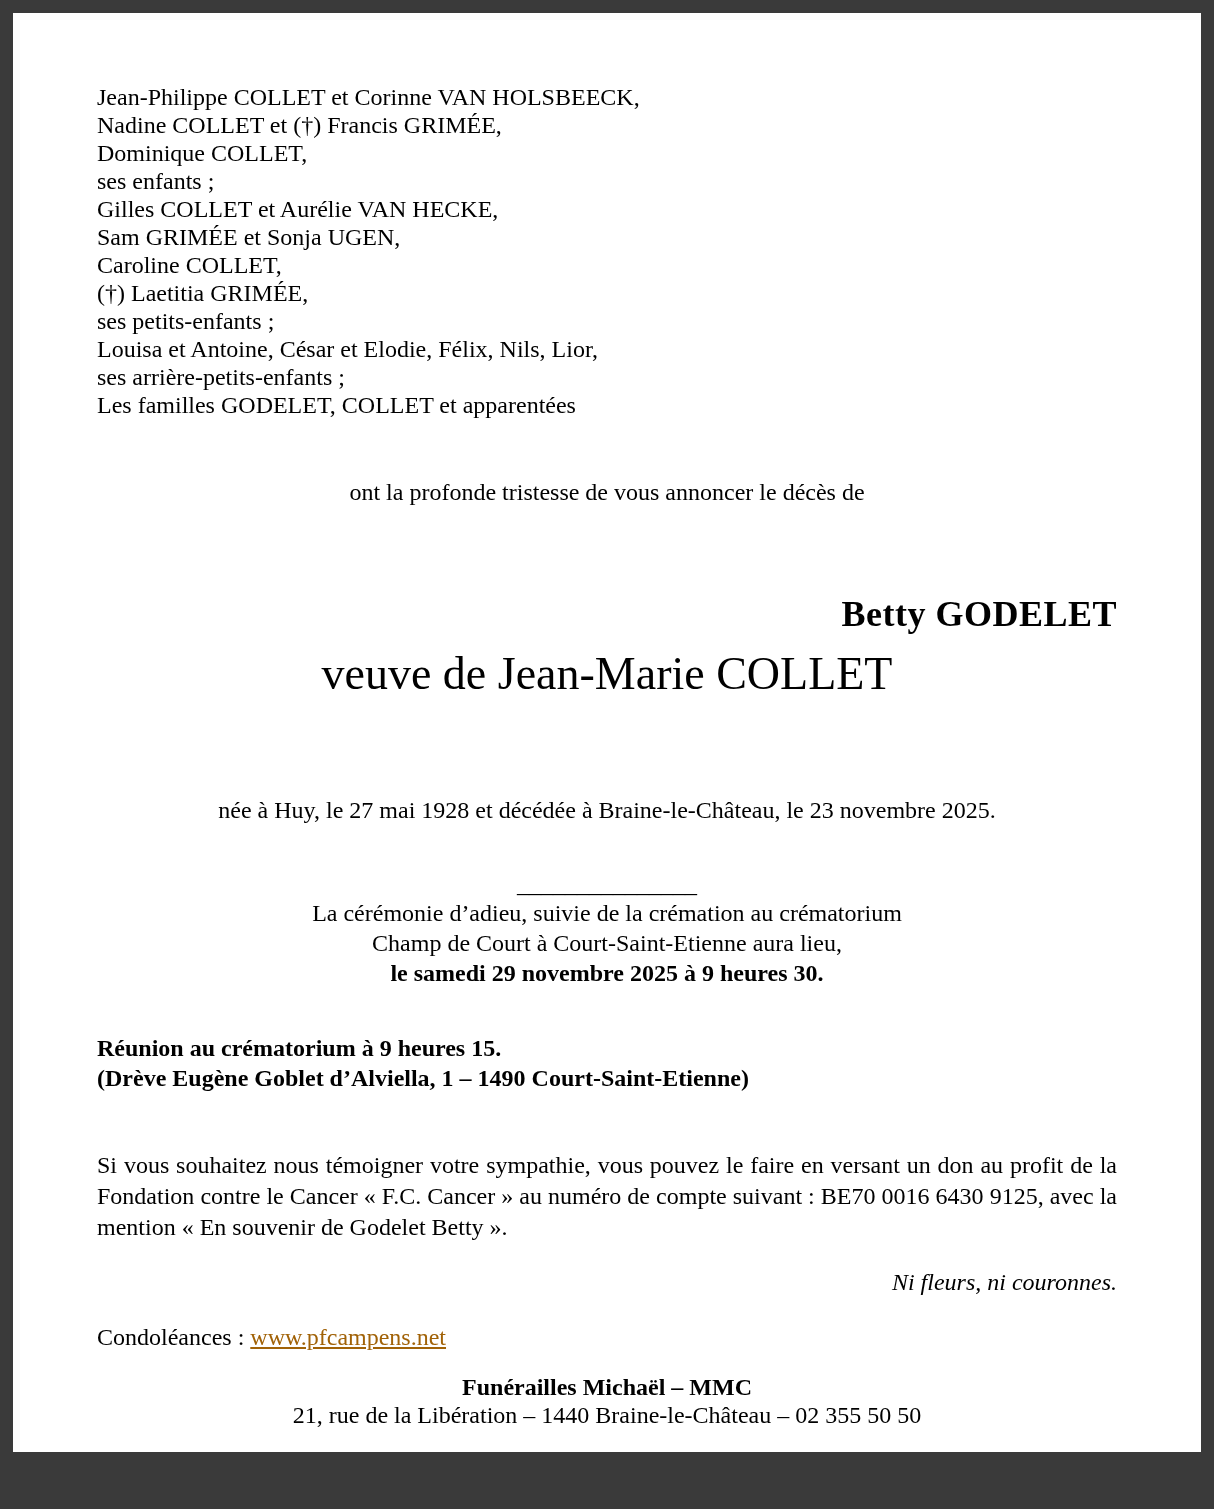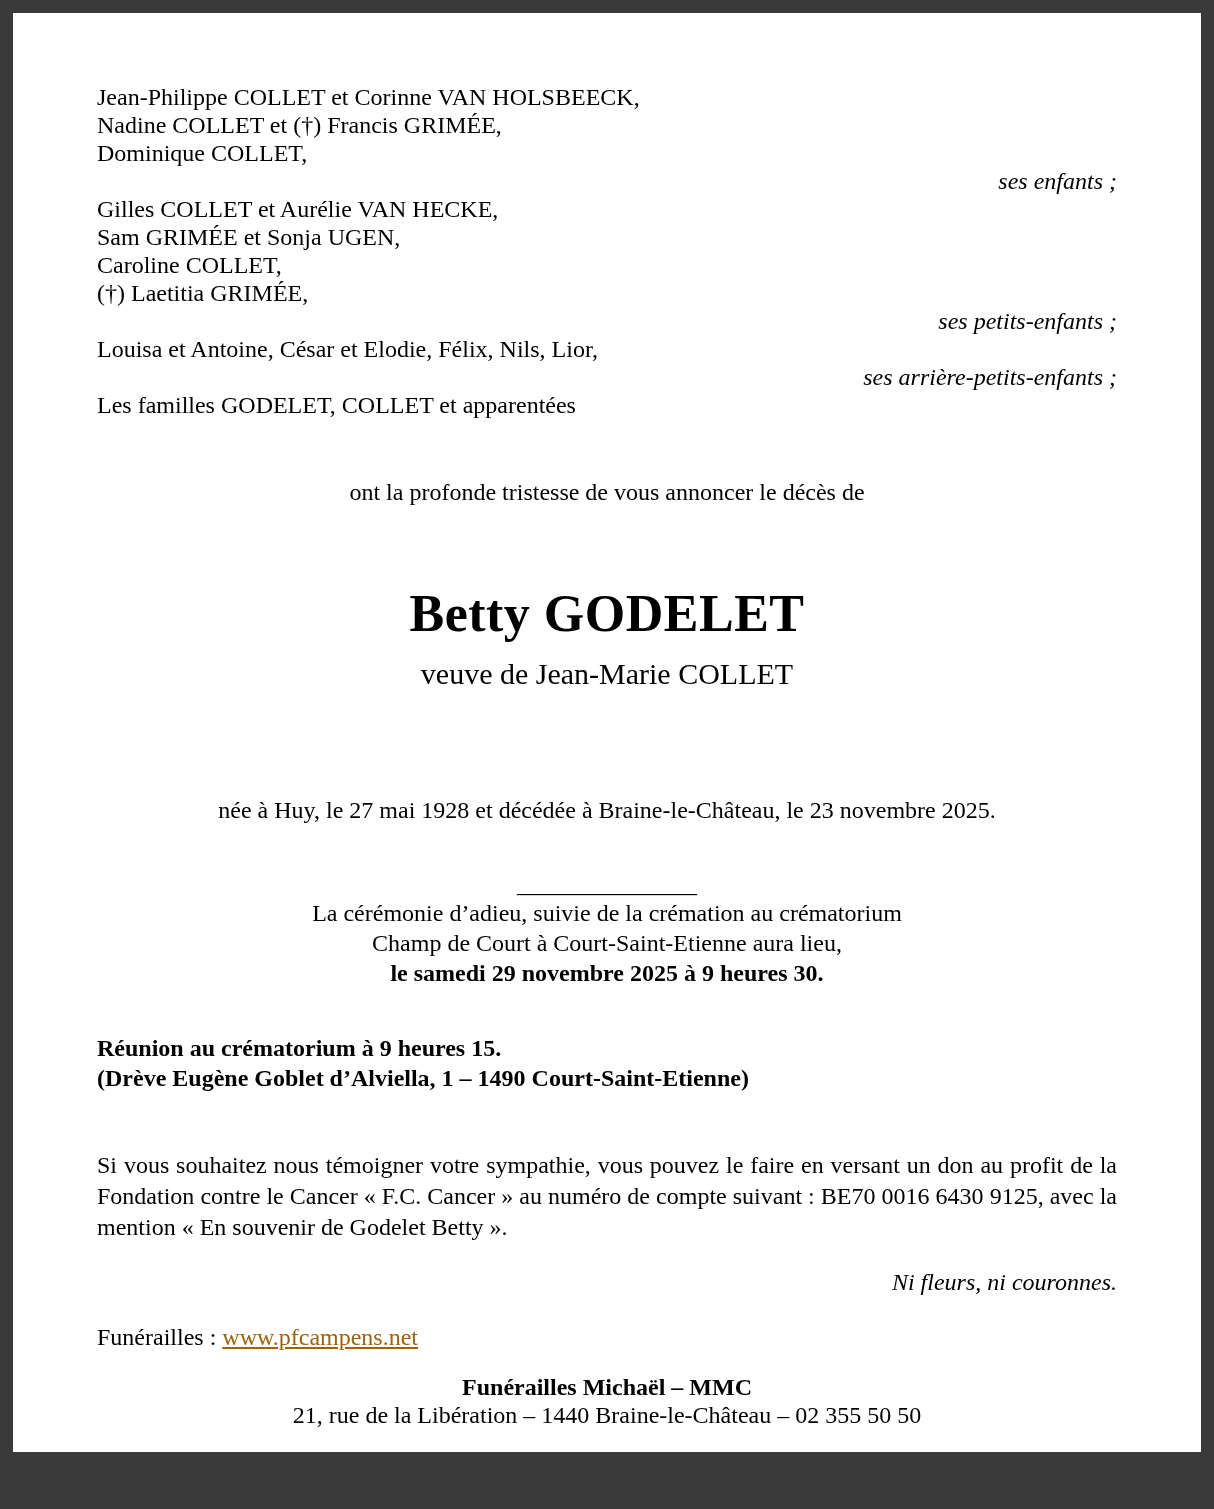--- a/index.html
+++ b/index.html
@@ -18,33 +18,33 @@
     border: 13px solid #3a3a3a;
     background: #ffffff;
     overflow: hidden;
   }
   .content {
     padding: 70px 84px 0 84px;
     font-size: 24px;
     color: #000000;
   }
   .line { line-height: 28px; min-height: 28px; }
-  .relation-label { text-align: right; font-style: italic; }
+  .relation-label { text-align: left; }
   .intro { text-align: center; margin-top: 59px; line-height: 28px; }
   .deceased-name {
-    text-align: center;
+    text-align: right;
     font-weight: bold;
-    font-size: 52px;
+    font-size: 36px;
     line-height: 60px;
     margin-top: 78px;
     letter-spacing: 0.5px;
   }
   .deceased-subtitle {
     text-align: center;
-    font-size: 30px;
+    font-size: 46px;
     line-height: 44px;
     margin-top: 8px;
   }
   .life-dates { text-align: center; margin-top: 100px; line-height: 28px; }
   .separator-line { text-align: center; margin-top: 46px; line-height: 28px; letter-spacing: 0; }
   .ceremony-block { text-align: center; }
   .ceremony-block .cline { line-height: 30px; }
   .bold { font-weight: bold; }
   .meeting-block { text-align: left; margin-top: 45px; font-weight: bold; }
   .meeting-block .cline { line-height: 30px; }
@@ -97,21 +97,21 @@
 
     <div class="meeting-block">
       <div class="cline">Réunion au crématorium à 9 heures 15.</div>
       <div class="cline">(Drève Eugène Goblet d’Alviella, 1 – 1490 Court-Saint-Etienne)</div>
     </div>
 
     <div class="donation-paragraph">Si vous souhaitez nous témoigner votre sympathie, vous pouvez le faire en versant un don au profit de la Fondation contre le Cancer « F.C. Cancer » au numéro de compte suivant : BE70 0016 6430 9125, avec la mention « En souvenir de Godelet Betty ».</div>
 
     <div class="flowers-note">Ni fleurs, ni couronnes.</div>
 
-    <div class="condolences"><span>Funérailles : </span><a>www.pfcampens.net</a></div>
+    <div class="condolences"><span>Condoléances : </span><a>www.pfcampens.net</a></div>
 
     <div class="footer-block">
       <div class="fline bold">Funérailles Michaël – MMC</div>
       <div class="fline">21, rue de la Libération – 1440 Braine-le-Château – 02 355 50 50</div>
     </div>
 
   </div>
 </div>
 
 </body></html>

